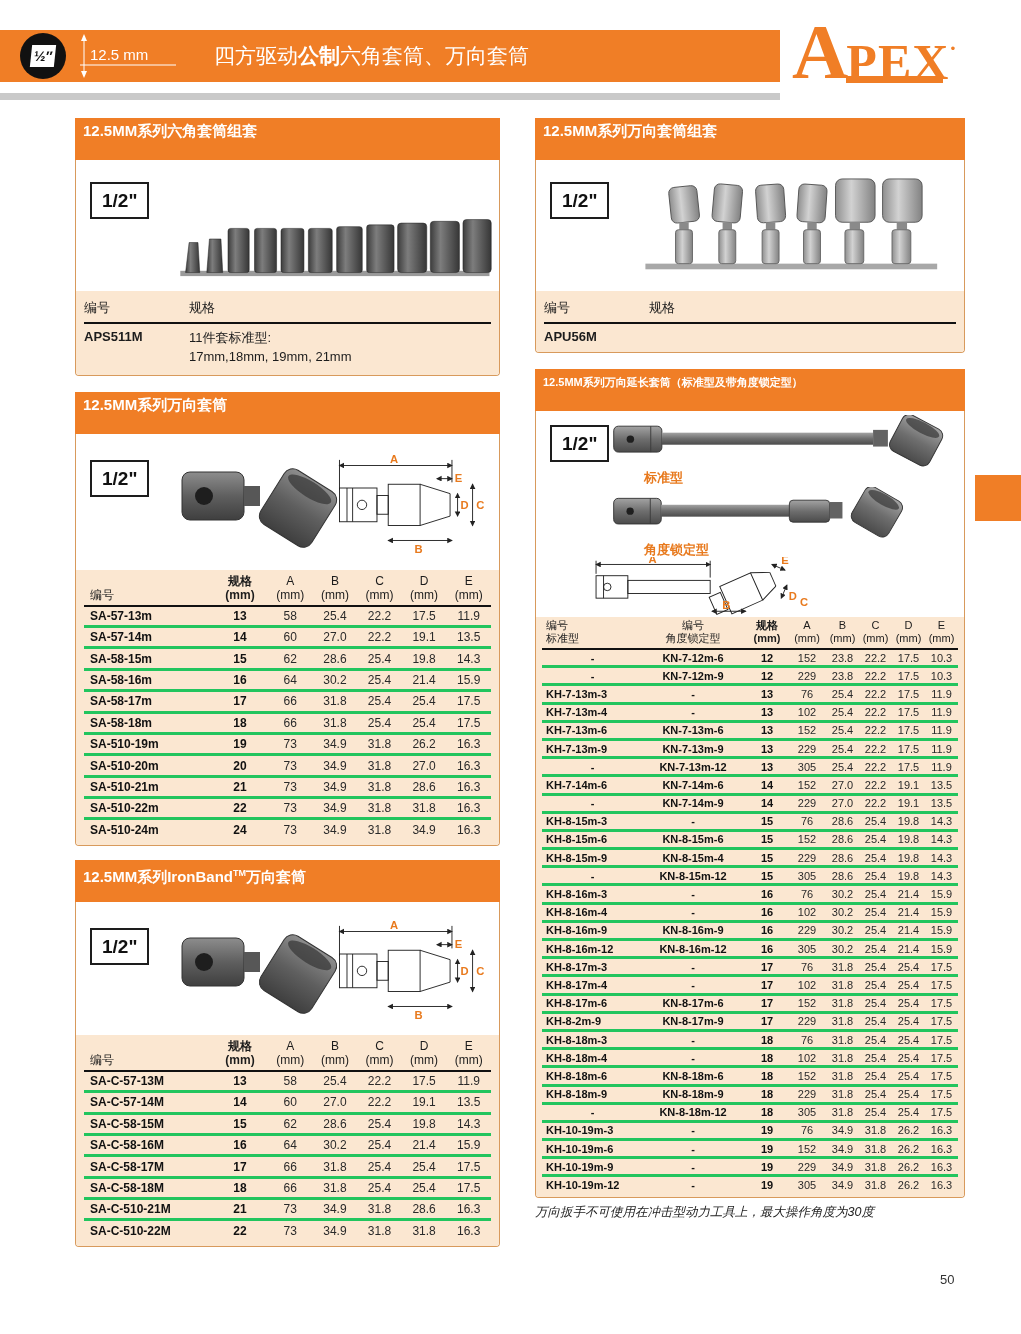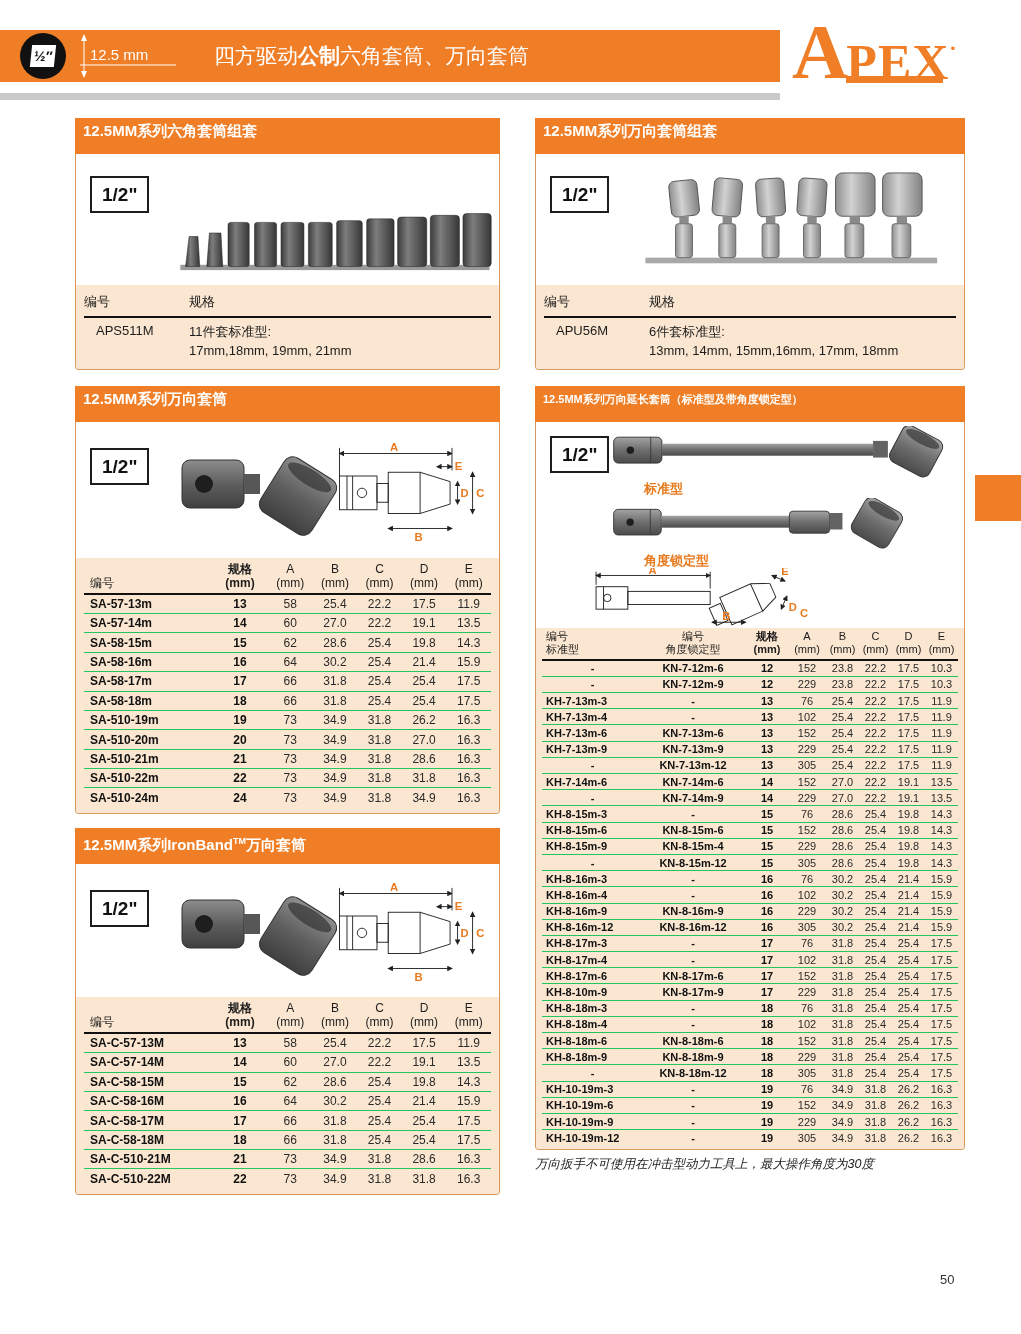--- a/index.html
+++ b/index.html
@@ -22,40 +22,40 @@
   .brand .a { font-size:78px; line-height:0.78; letter-spacing:-2px; }
   .brand .rest { position:relative; font-size:50px; line-height:0.82; letter-spacing:1px; }
   .brand .rest::after { content:""; position:absolute; left:0; right:6px; bottom:0; height:7px; background:#F07E26; }
   .brand .dot { font-size:22px; padding-bottom:22px; }
 
   
   .col-left  { position:absolute; left:75px;  top:118px; width:425px; }
   .col-right { position:absolute; left:535px; top:118px; width:430px; }
 
   .sec-header { background:#F07E26; color:#fff; font-weight:bold; font-size:15px;
-                height:36px; line-height:26px; padding-left:8px; white-space:nowrap; }
+                height:42px; line-height:26px; padding-left:8px; white-space:nowrap; }
   .sec-header sup { font-size:9px; }
   .box { border:1px solid #D89A5C; border-top:none; border-radius:0 0 4px 4px; overflow:hidden; background:#fff; }
   .photo-area { position:relative; background:#fff; }
   .size-badge { position:absolute; border:2px solid #1d1d1d; background:#fff; color:#111;
                 font-weight:bold; font-size:19px; padding:7px 10px; line-height:1; }
   .table-area { background:#FBE7D1; padding:2px 8px 6px; }
 
   
   .set-table { width:100%; font-size:13px; }
   .set-head { display:grid; grid-template-columns:105px 1fr; padding:6px 0 5px; border-bottom:2px solid #111; }
   .set-row  { display:grid; grid-template-columns:105px 1fr; padding:5px 0 2px; }
-  .set-code { font-weight:normal;margin-left:12px; }
+  .set-code { font-weight:bold; }
   .spec-b { font-weight:normal; }
   .spec-line { line-height:1.45; }
 
   
   table { border-collapse:collapse; width:100%; table-layout:fixed; }
   thead tr { border-bottom:2px solid #111; }
-  tbody tr { border-top:1px solid #22c55e; }
+  tbody tr { border-top:3px solid #22c55e; }
   tbody tr:first-child { border-top:none; }
   th { vertical-align:bottom; padding:2px 1px 3px; font-weight:normal; }
   th .h1, th .h2 { line-height:14px; font-size:12px; }
   td { padding:2.2px 2px; text-align:center; color:#2a2a2a; }
   .t7 th, .t7 td { font-size:12px; }
   .t7 th:first-child, .t7 td:first-child { text-align:left; padding-left:6px; }
   .t7 th:nth-child(1) { width:128px; } .t7 th:nth-child(2) { width:56px; }
   .t7 td:nth-child(-n+2) { font-weight:bold; color:#111; }
   .t7 th:nth-child(2) .h1, .t7 th:nth-child(2) .h2 { font-weight:bold; }
   .t8 th, .t8 td { font-size:11px; }
@@ -540,24 +540,20 @@
         </svg>
       </div>
       <div class="table-area">
         <div class="set-table">
           <div class="set-head">
             <span>编号</span>
             <span>规格</span>
           </div>
           <div class="set-row">
             <span class="set-code">APU56M</span>
-            <span>
-              <div class="spec-line spec-b">6件套标准型:</div>
-              <div class="spec-line">13mm, 14mm, 15mm,16mm, 17mm, 18mm</div>
-            </span>
           </div>
         </div>
       </div>
     </div>
 
     <div class="gap16"></div>
 
     <div class="sec-header" style="font-size:11px;">12.5MM系列万向延长套筒（标准型及带角度锁定型）</div>
     <div class="box">
       <div class="photo-area" style="height:206px;">
@@ -857,21 +853,21 @@
                 <td>KH-8-17m-6</td>
                 <td>KN-8-17m-6</td>
                 <td>17</td>
                 <td>152</td>
                 <td>31.8</td>
                 <td>25.4</td>
                 <td>25.4</td>
                 <td>17.5</td>
               </tr>
               <tr>
-                <td>KH-8-10m-9</td>
+                <td>KH-8-2m-9</td>
                 <td>KN-8-17m-9</td>
                 <td>17</td>
                 <td>229</td>
                 <td>31.8</td>
                 <td>25.4</td>
                 <td>25.4</td>
                 <td>17.5</td>
               </tr>
               <tr>
                 <td>KH-8-18m-3</td>

